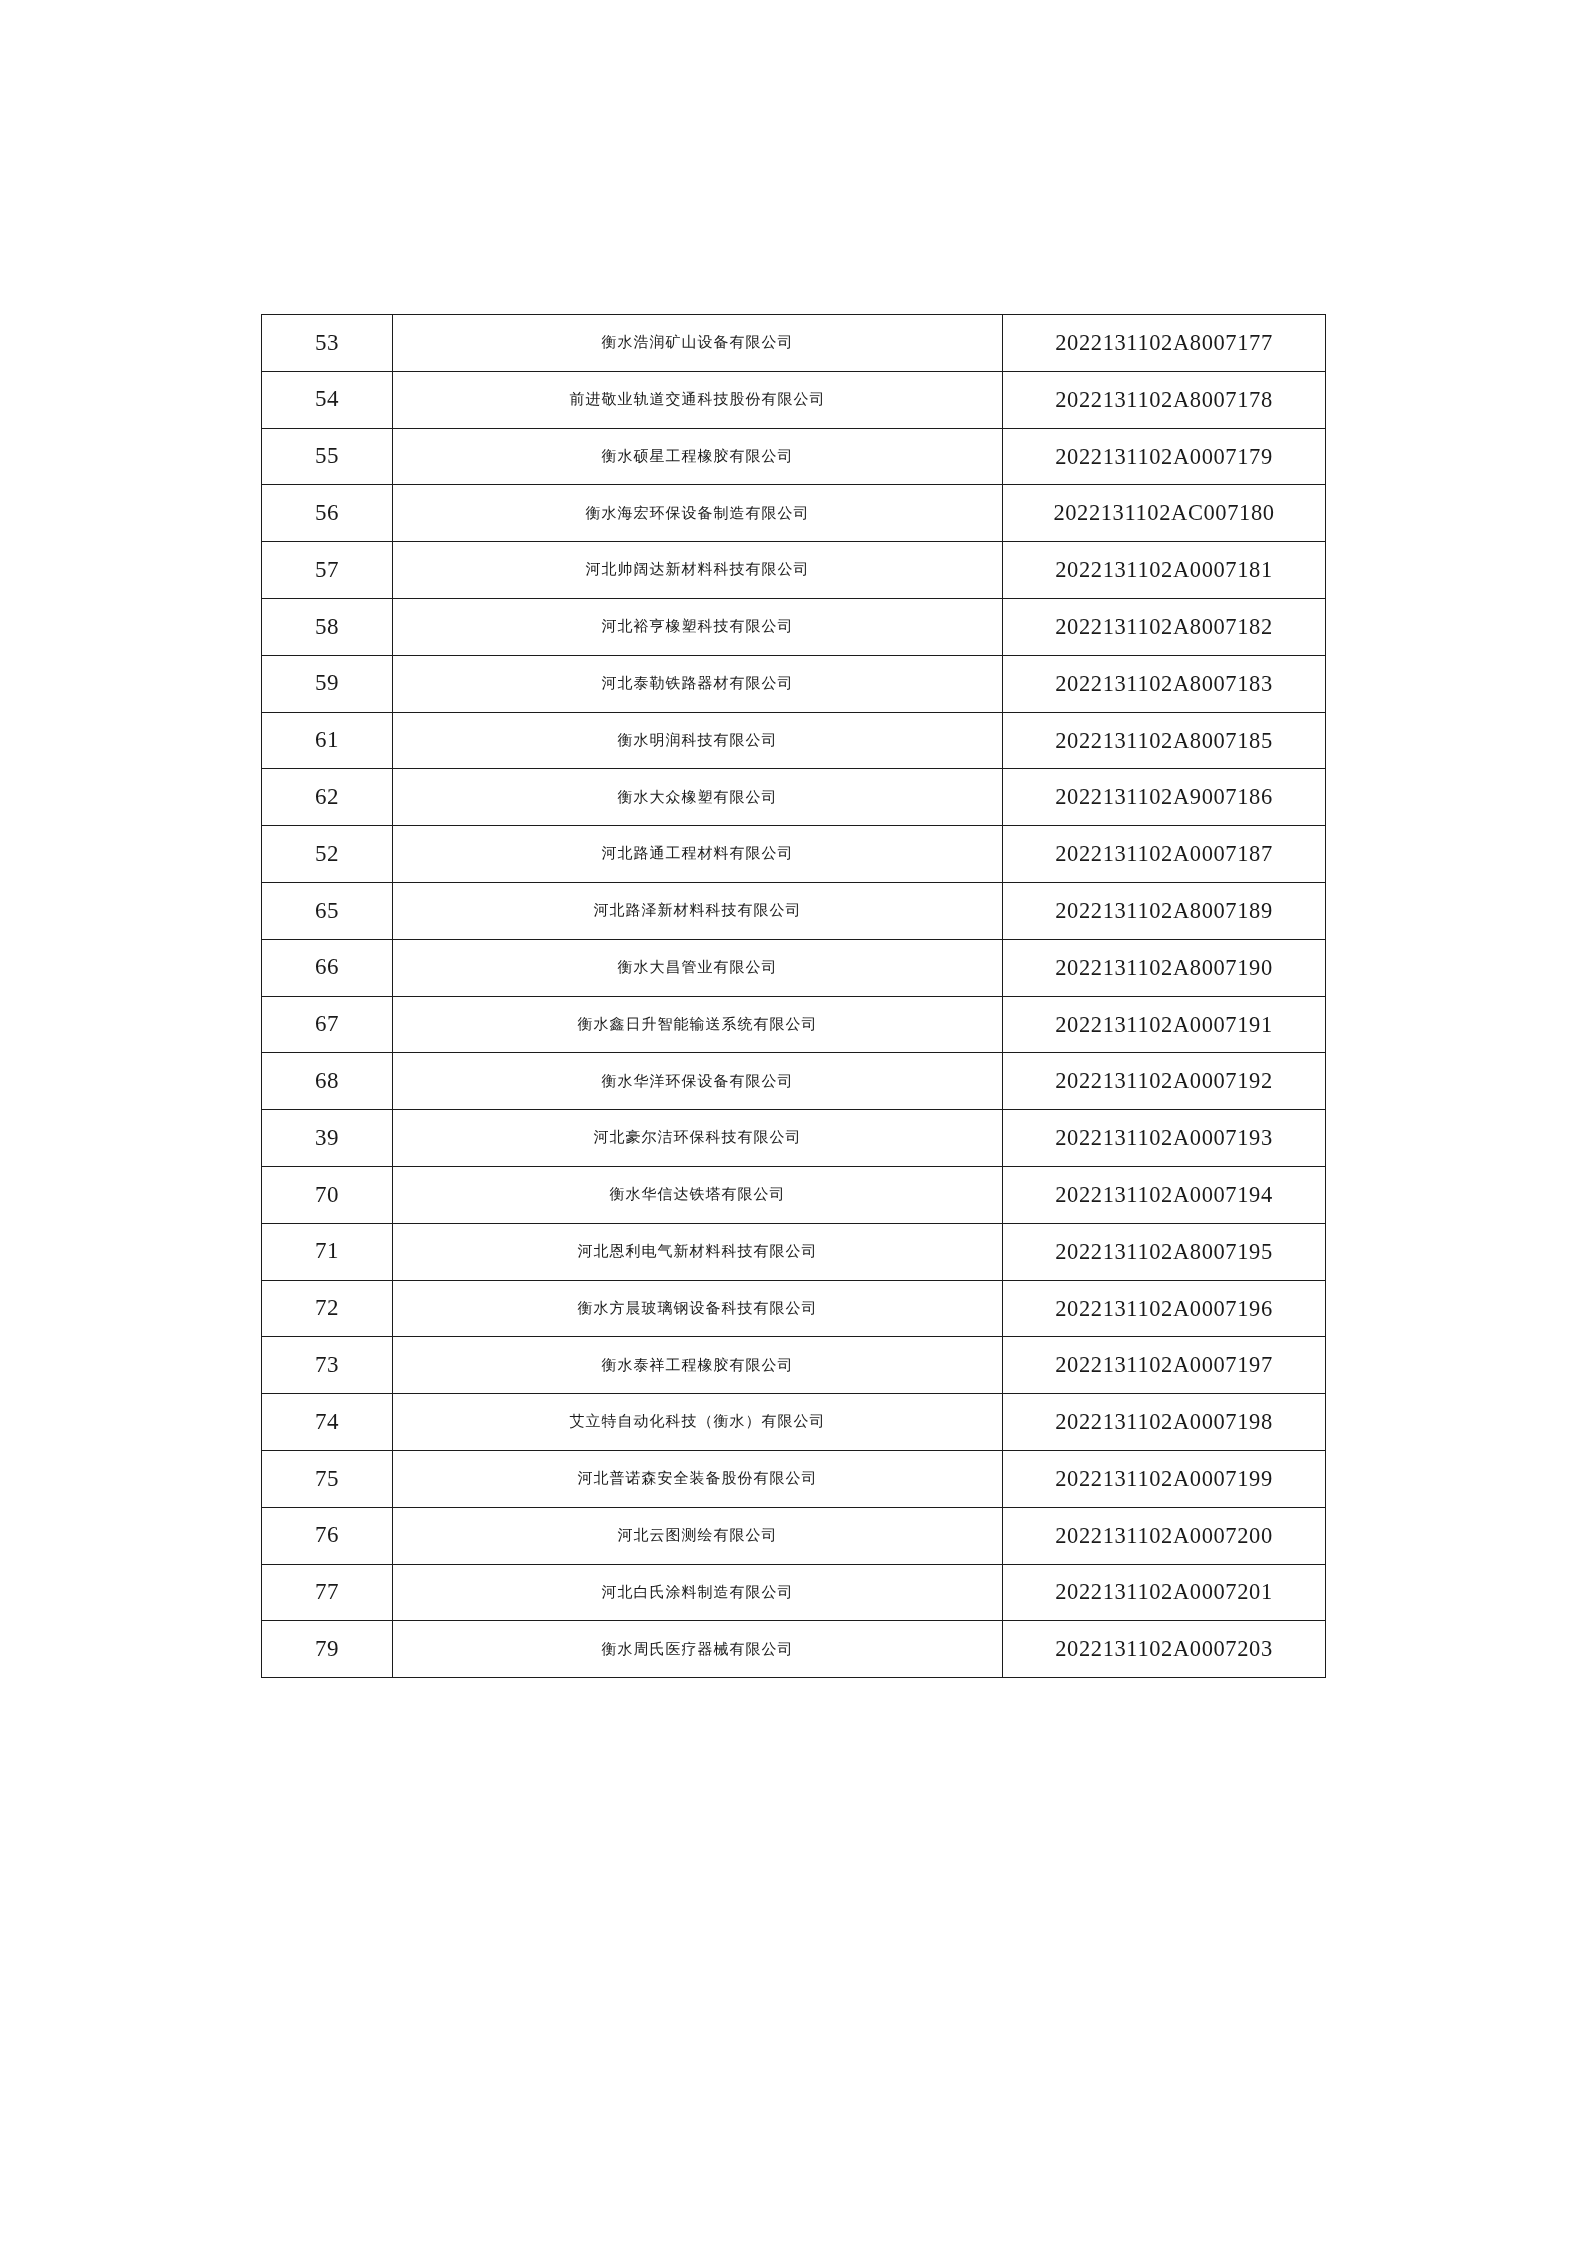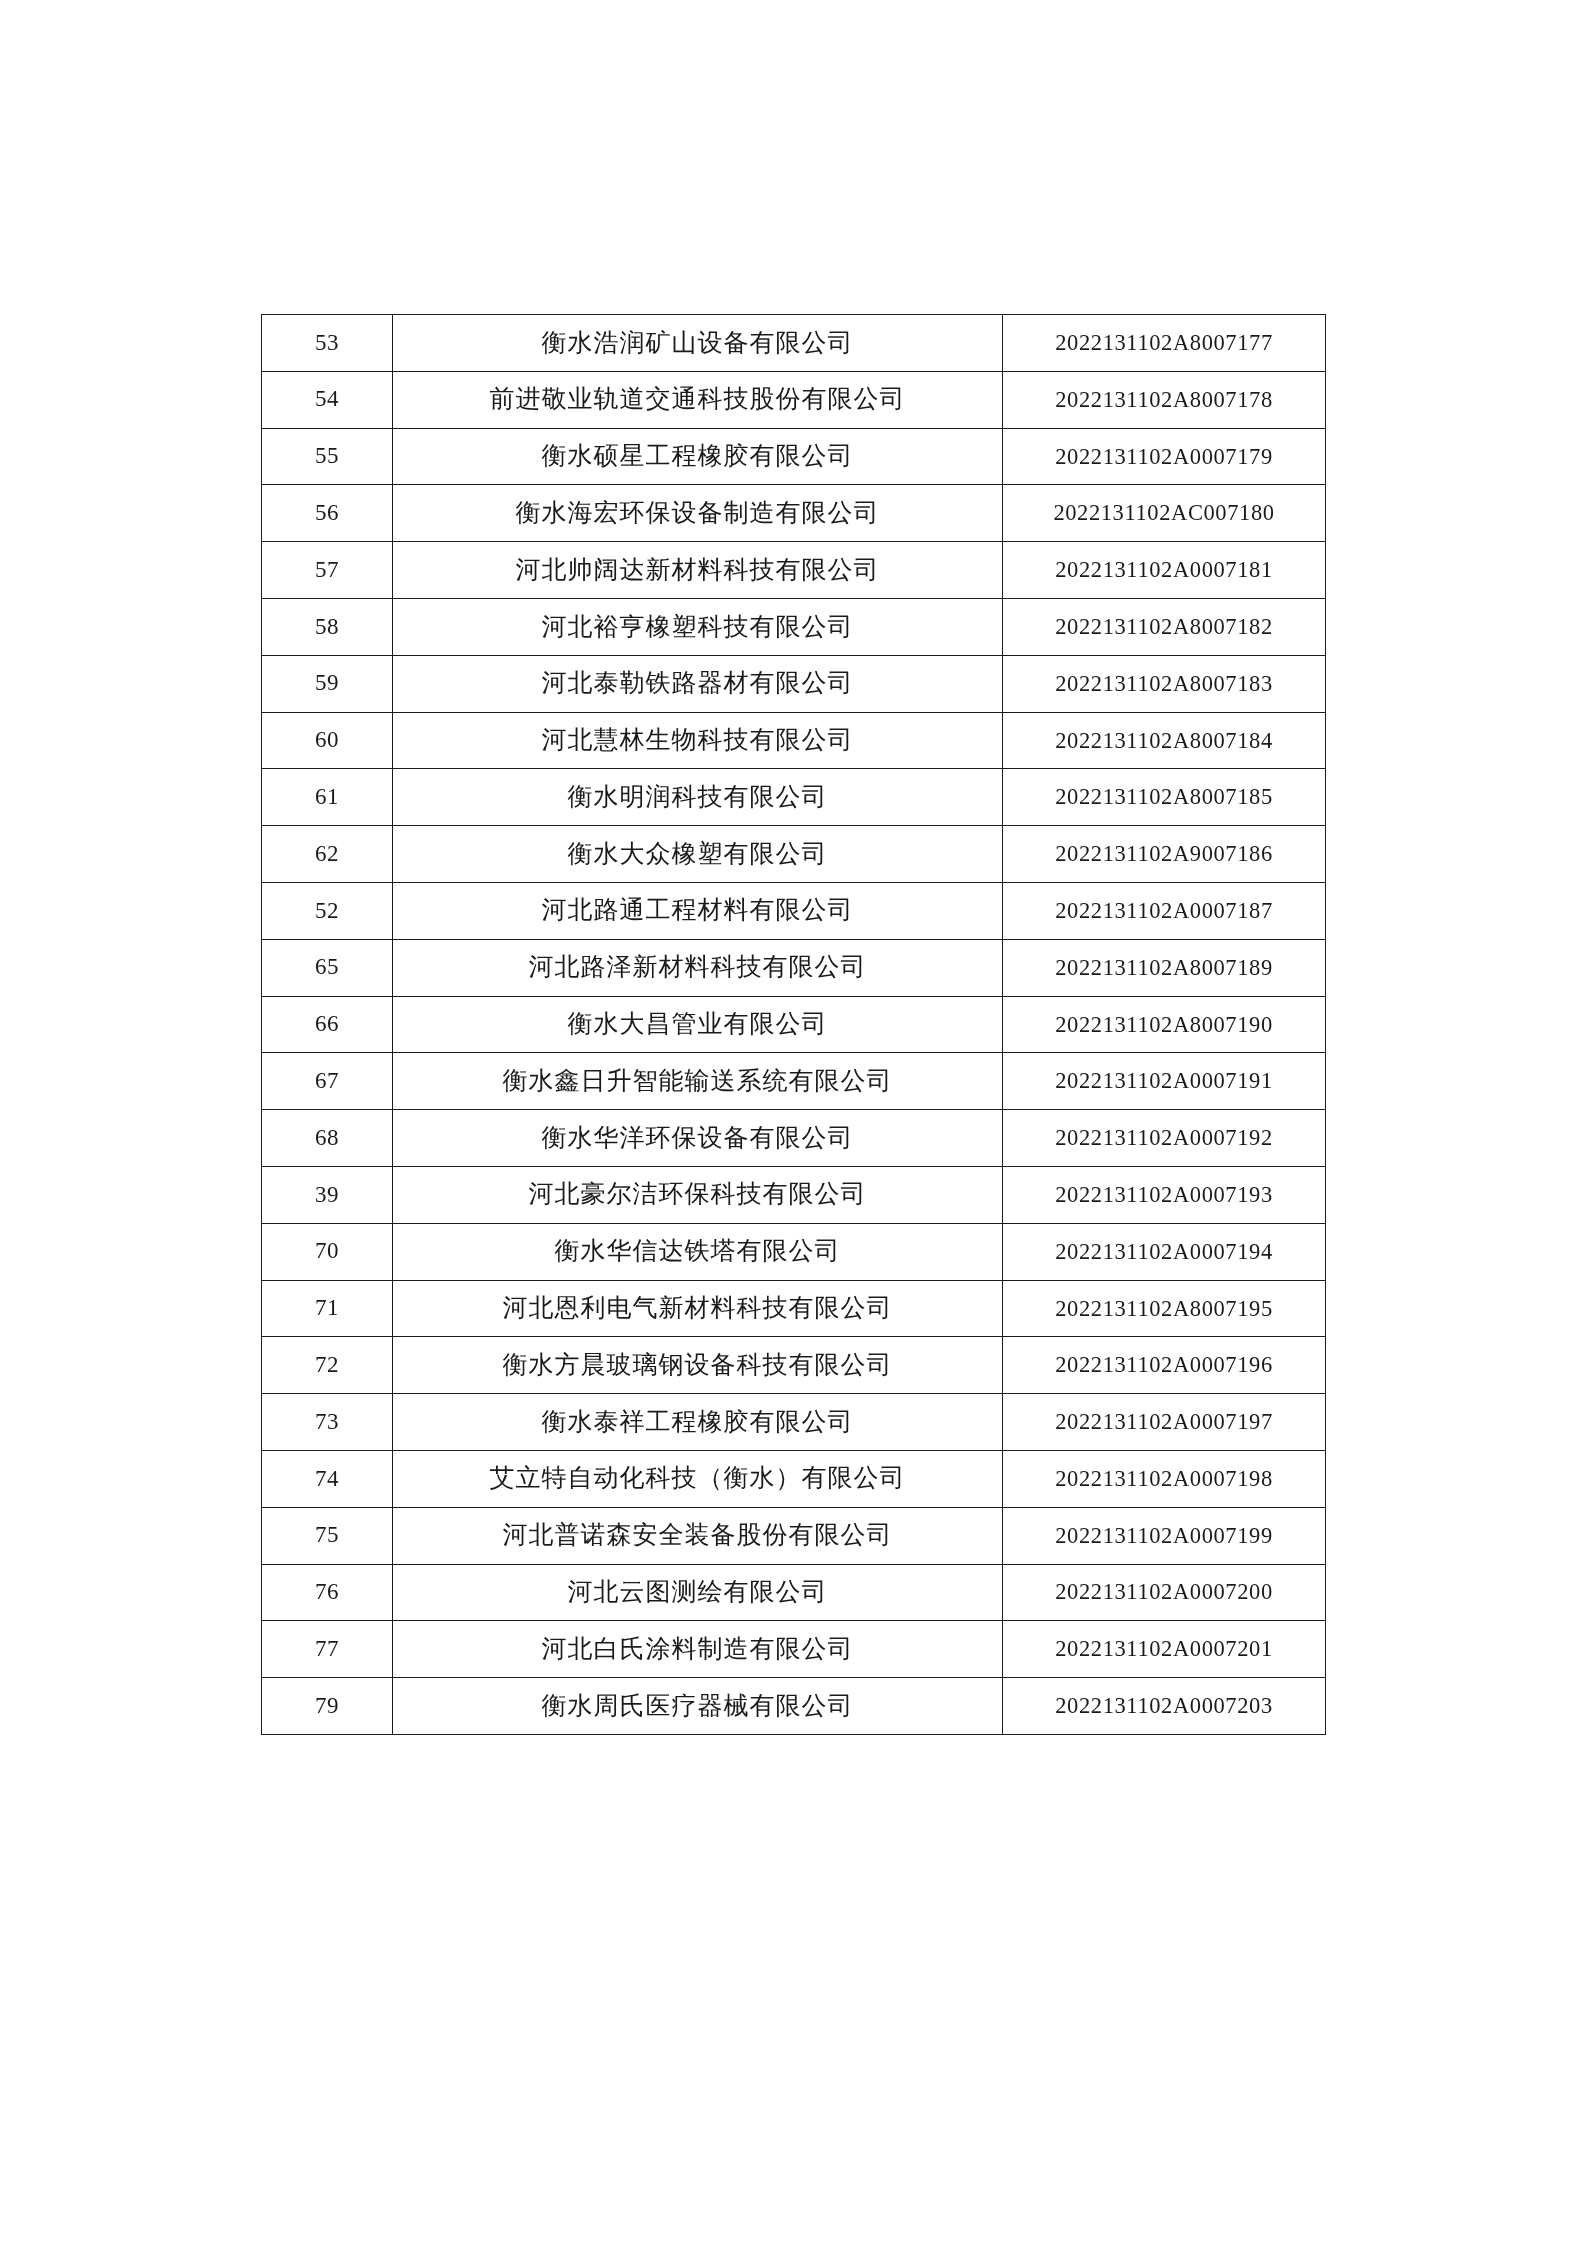--- a/index.html
+++ b/index.html
@@ -56,21 +56,21 @@
   }
 
   td.cell-index {
     font-family: "Liberation Serif", "DejaVu Serif", serif;
     font-size: 23px;
     letter-spacing: 0.5px;
   }
 
   td.cell-name {
     font-family: "DejaVu Sans", "Liberation Sans", sans-serif;
-    font-size: 25px;
+    font-size: 15px;
     letter-spacing: 1.0px;
   }
 
   td.cell-code {
     font-family: "Liberation Serif", "DejaVu Serif", serif;
     font-size: 22.5px;
     letter-spacing: 0.6px;
   }
 </style>
 </head>
@@ -114,25 +114,20 @@
             <td class="cell-index">58</td>
             <td class="cell-name">河北裕亨橡塑科技有限公司</td>
             <td class="cell-code">2022131102A8007182</td>
           </tr>
           <tr>
             <td class="cell-index">59</td>
             <td class="cell-name">河北泰勒铁路器材有限公司</td>
             <td class="cell-code">2022131102A8007183</td>
           </tr>
           <tr>
-            <td class="cell-index">60</td>
-            <td class="cell-name">河北慧林生物科技有限公司</td>
-            <td class="cell-code">2022131102A8007184</td>
-          </tr>
-          <tr>
             <td class="cell-index">61</td>
             <td class="cell-name">衡水明润科技有限公司</td>
             <td class="cell-code">2022131102A8007185</td>
           </tr>
           <tr>
             <td class="cell-index">62</td>
             <td class="cell-name">衡水大众橡塑有限公司</td>
             <td class="cell-code">2022131102A9007186</td>
           </tr>
           <tr>

